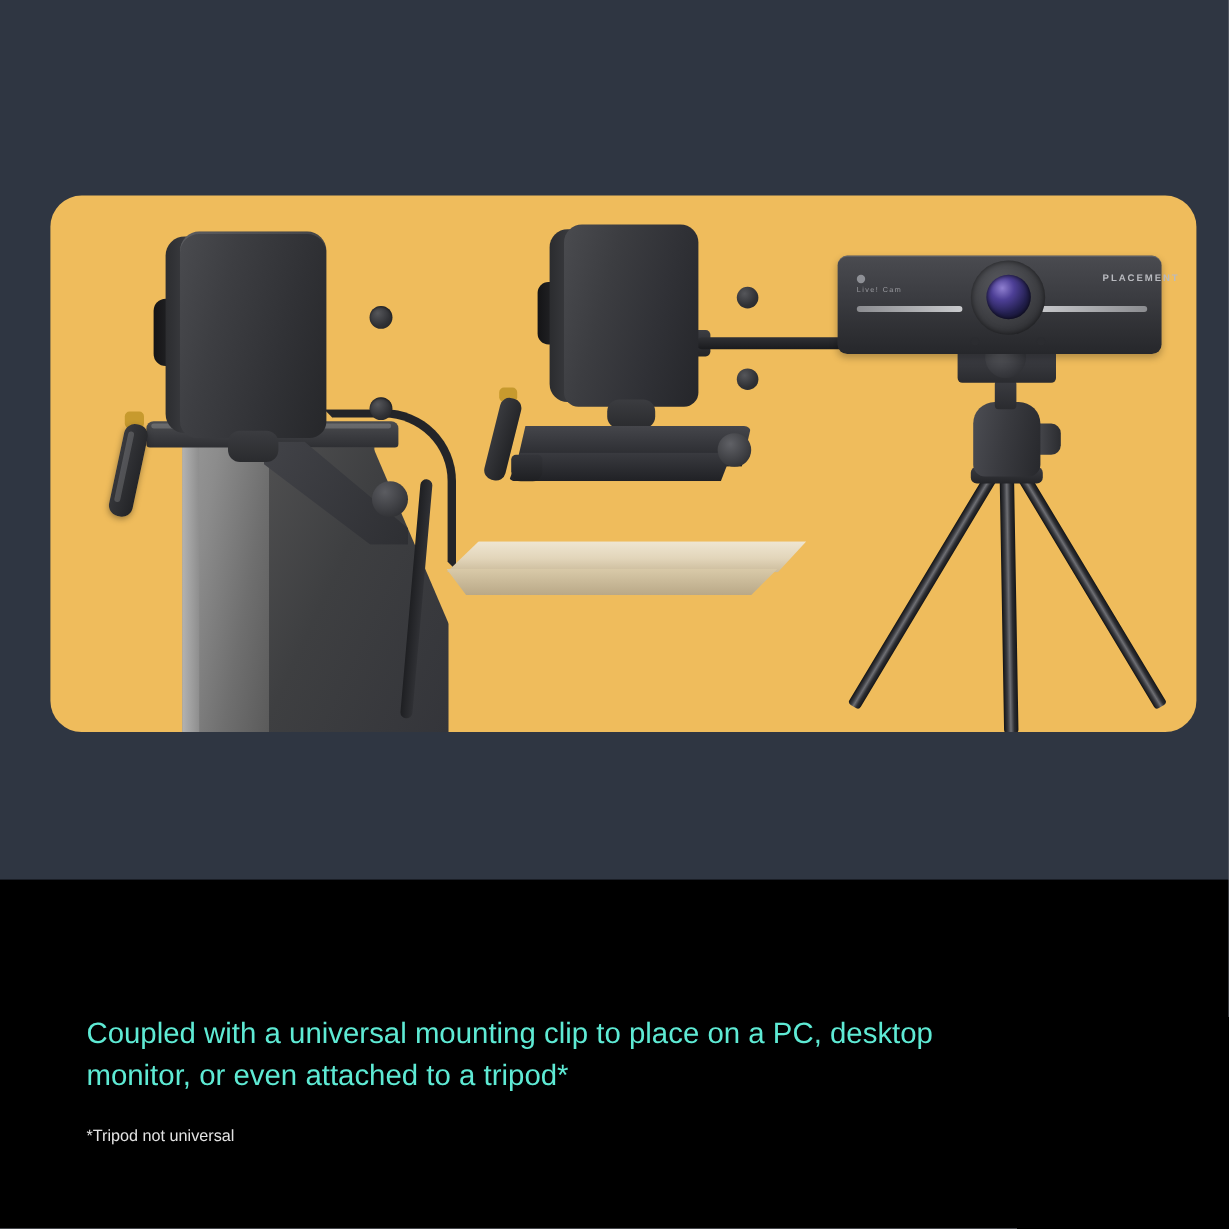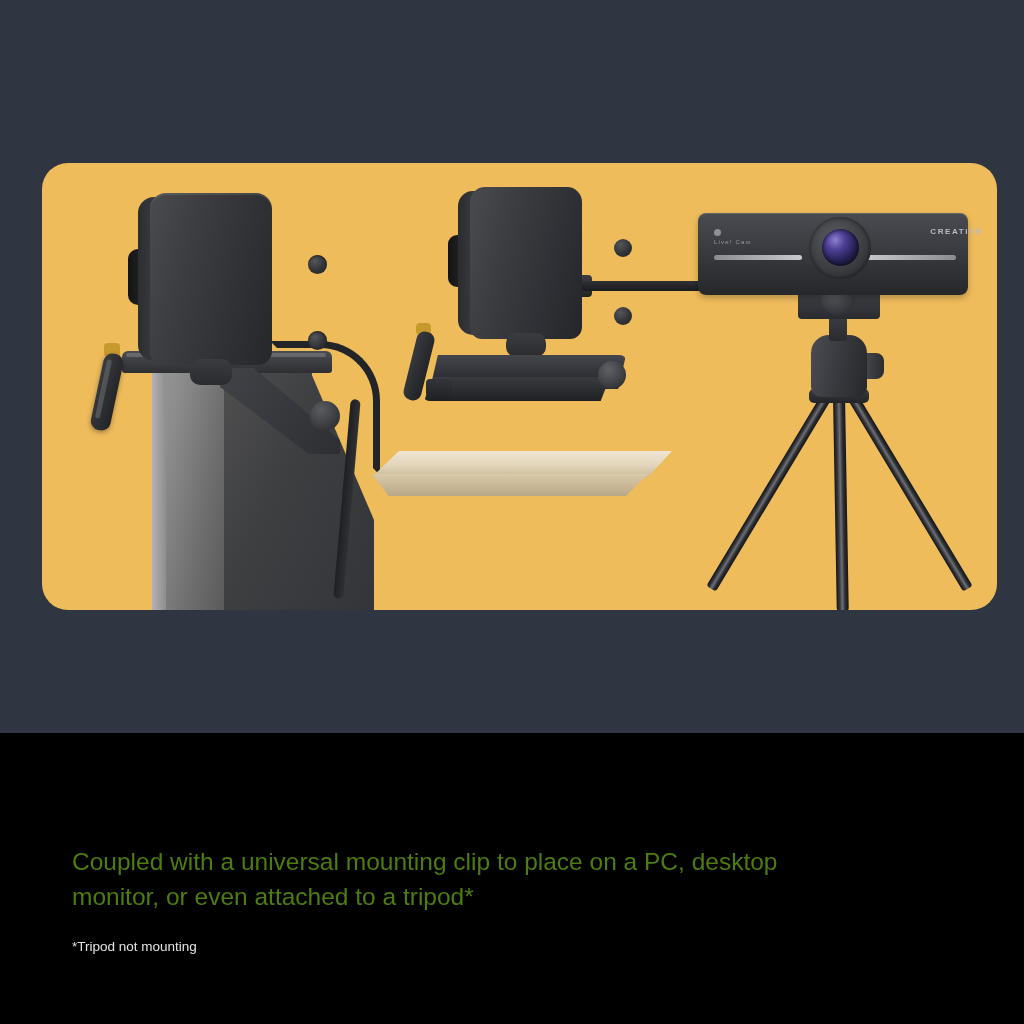--- a/index.html
+++ b/index.html
@@ -456,21 +456,21 @@
     font-family: "Liberation Sans", sans-serif;
   }
   .subcopy {
     position:absolute;
     left: 72px;
     top: 111px;
     width: 720px;
     font-size: 24.5px;
     font-weight: 400;
     line-height: 35px;
-    color: #4d7c0f;
+    color: #5eead4;
     font-family: "Liberation Sans", sans-serif;
   }
   .footnote {
     position:absolute;
     left: 72px;
     top: 206px;
     font-size: 13.5px;
     color: #e3e3e3;
     font-family: "Liberation Sans", sans-serif;
     white-space: nowrap;
@@ -543,32 +543,32 @@
           <div class="ball-collar"></div>
           <div class="ball-knob"></div>
           <div class="ball-head"></div>
           <div class="qr-stem"></div>
           <div class="qr-plate"></div>
           <div class="qr-knob"></div>
 
           <div class="cam-bar"></div>
           <div class="cam-bar-led"></div>
           <div class="cam-bar-sublabel">Live! Cam</div>
-          <div class="cam-bar-brand">CREATIVE</div>
+          <div class="cam-bar-brand">PLACEMENT</div>
           <div class="cam-bar-stripe-l"></div>
           <div class="cam-bar-stripe-r"></div>
           <div class="lens-housing"></div>
           <div class="lens-glass"></div>
           <div class="lens-dot-l"></div>
           <div class="lens-dot-r"></div>
         </div>
 
       </div>
     </div>
 
   </div>
 
   <div class="copy">
     <div class="subcopy">Coupled with a universal mounting clip to place on a PC, desktop monitor, or even attached to a tripod*</div>
-    <div class="footnote">*Tripod not mounting</div>
+    <div class="footnote">*Tripod not universal</div>
   </div>
 
 </div>
 
 </body></html>

